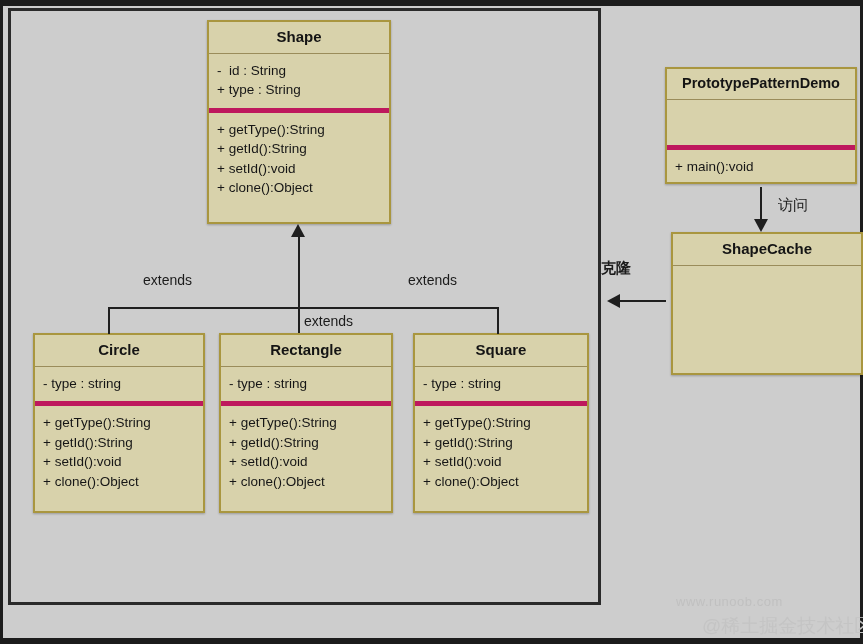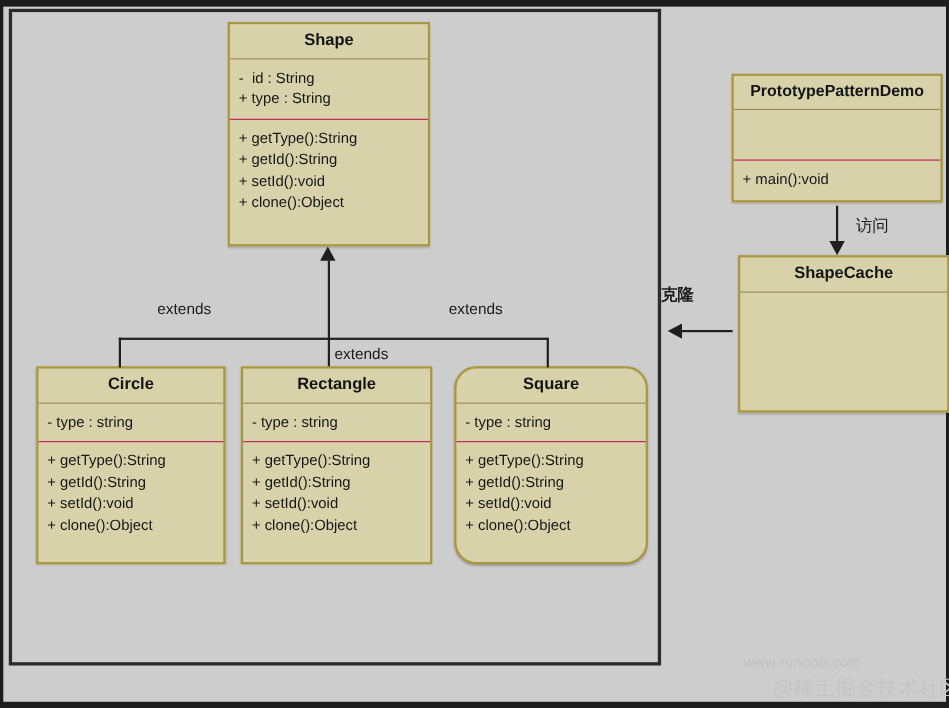--- a/index.html
+++ b/index.html
@@ -52,21 +52,21 @@
     color: #141414;
     padding: 7px 4px 7px 4px;
     border-bottom: 1px solid #9a8c5a;
     line-height: 1.1;
   }
   .uml-section {
     padding: 7px 8px 8px 8px;
     font-size: 13.5px;
     color: #161616;
     line-height: 1.45;
-    border-bottom: 1px solid #be185d;
+    border-bottom: 5px solid #be185d;
   }
   .uml-section:last-child { border-bottom: none; }
   .uml-section.empty { min-height: 30px; }
   .uml-row { white-space: pre; }
 
   
   .line {
     position: absolute;
     background: #1f1f1f;
   }
@@ -164,21 +164,21 @@
       <div class="uml-row">- type : string</div>
     </div>
     <div class="uml-section">
       <div class="uml-row">+ getType():String</div>
       <div class="uml-row">+ getId():String</div>
       <div class="uml-row">+ setId():void</div>
       <div class="uml-row">+ clone():Object</div>
     </div>
   </div>
 
-  <div class="uml-class" id="class-square" style="left:413px; top:333px; width:176px; height:180px;border-radius:20px;">
+  <div class="uml-class" id="class-square" style="left:413px; top:333px; width:176px; height:180px;">
     <div class="uml-title">Square</div>
     <div class="uml-section">
       <div class="uml-row">- type : string</div>
     </div>
     <div class="uml-section">
       <div class="uml-row">+ getType():String</div>
       <div class="uml-row">+ getId():String</div>
       <div class="uml-row">+ setId():void</div>
       <div class="uml-row">+ clone():Object</div>
     </div>

